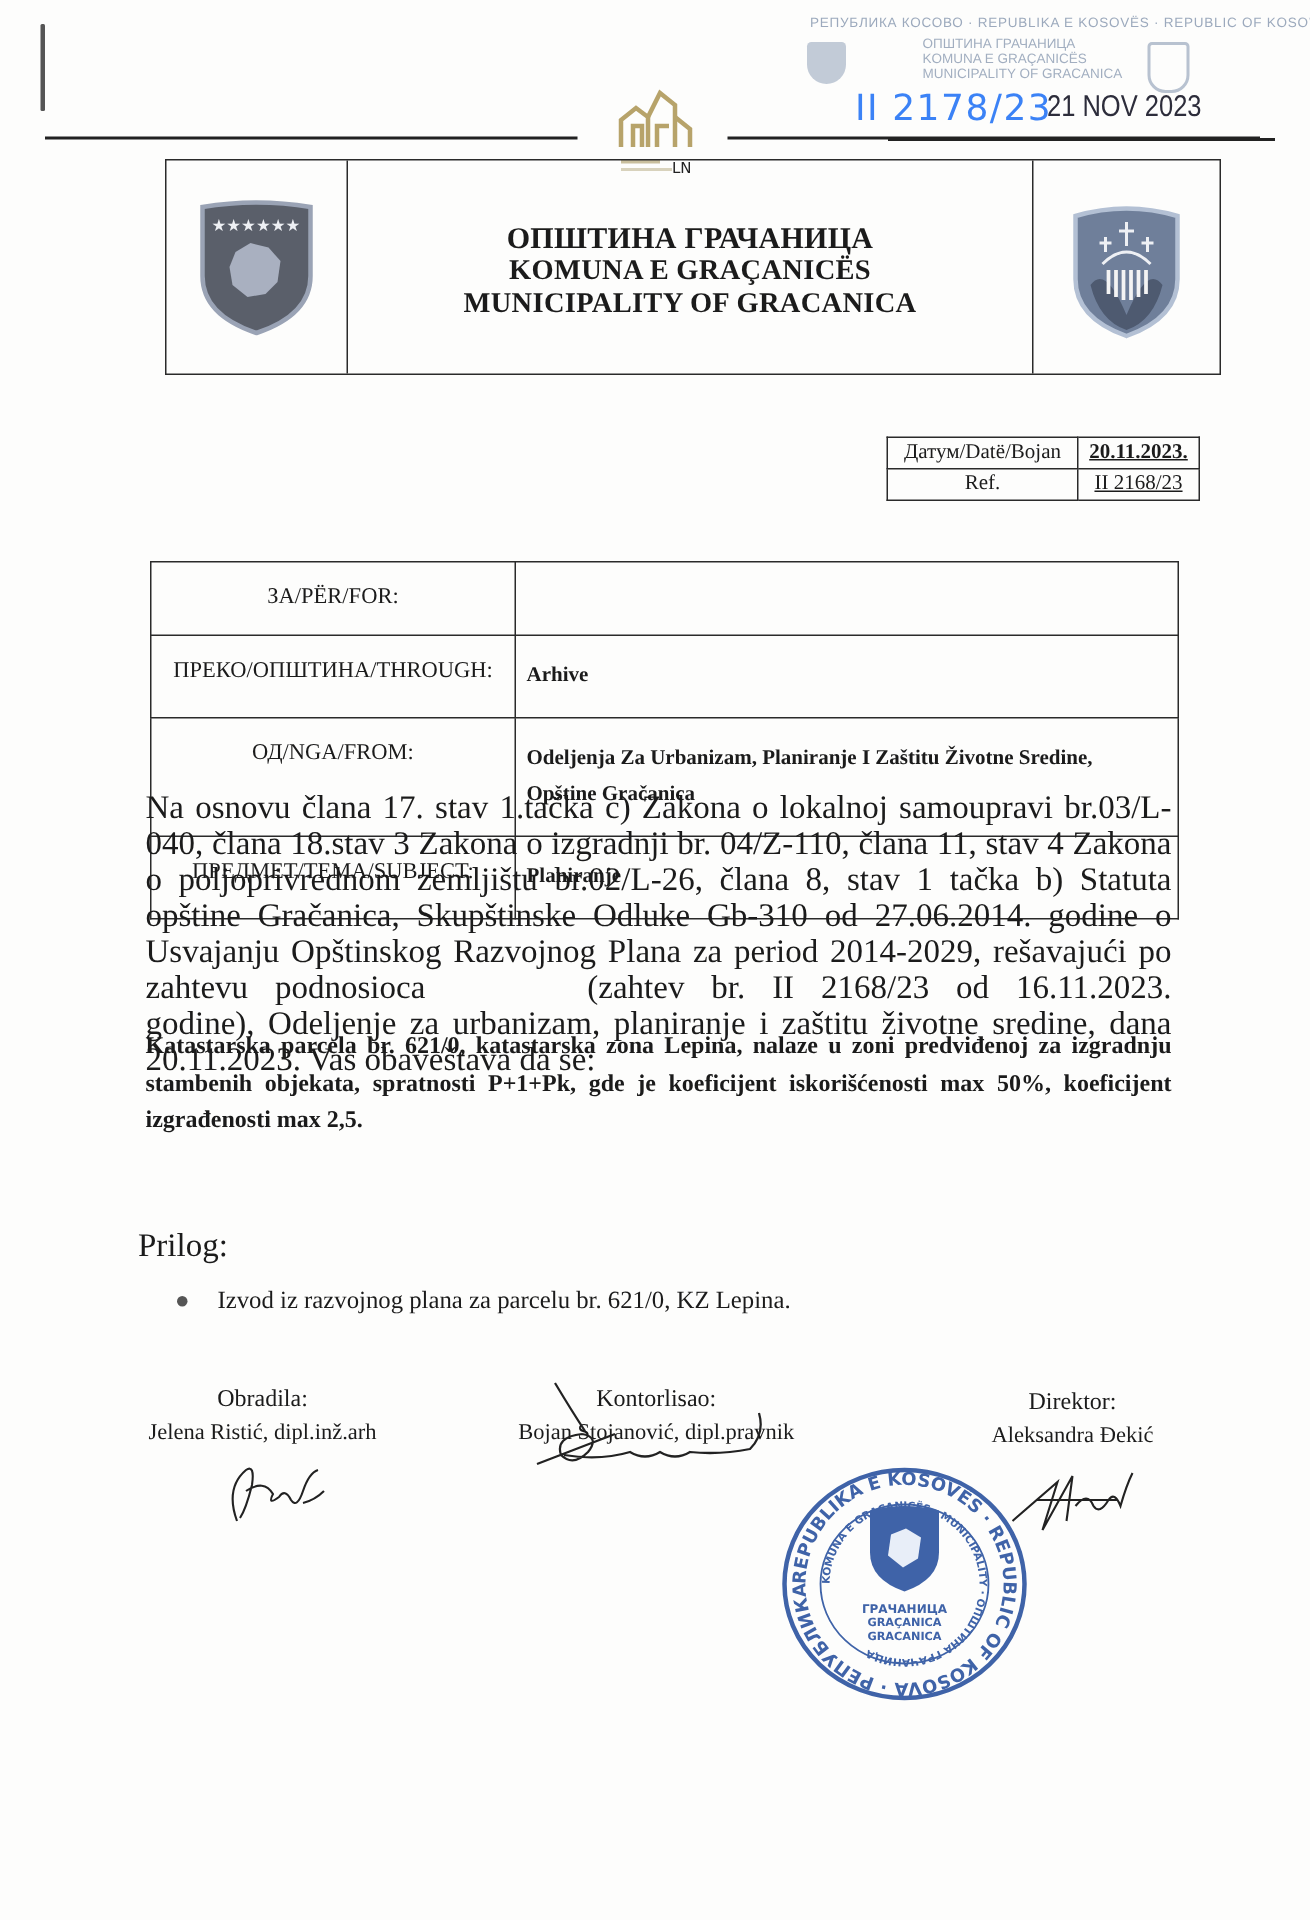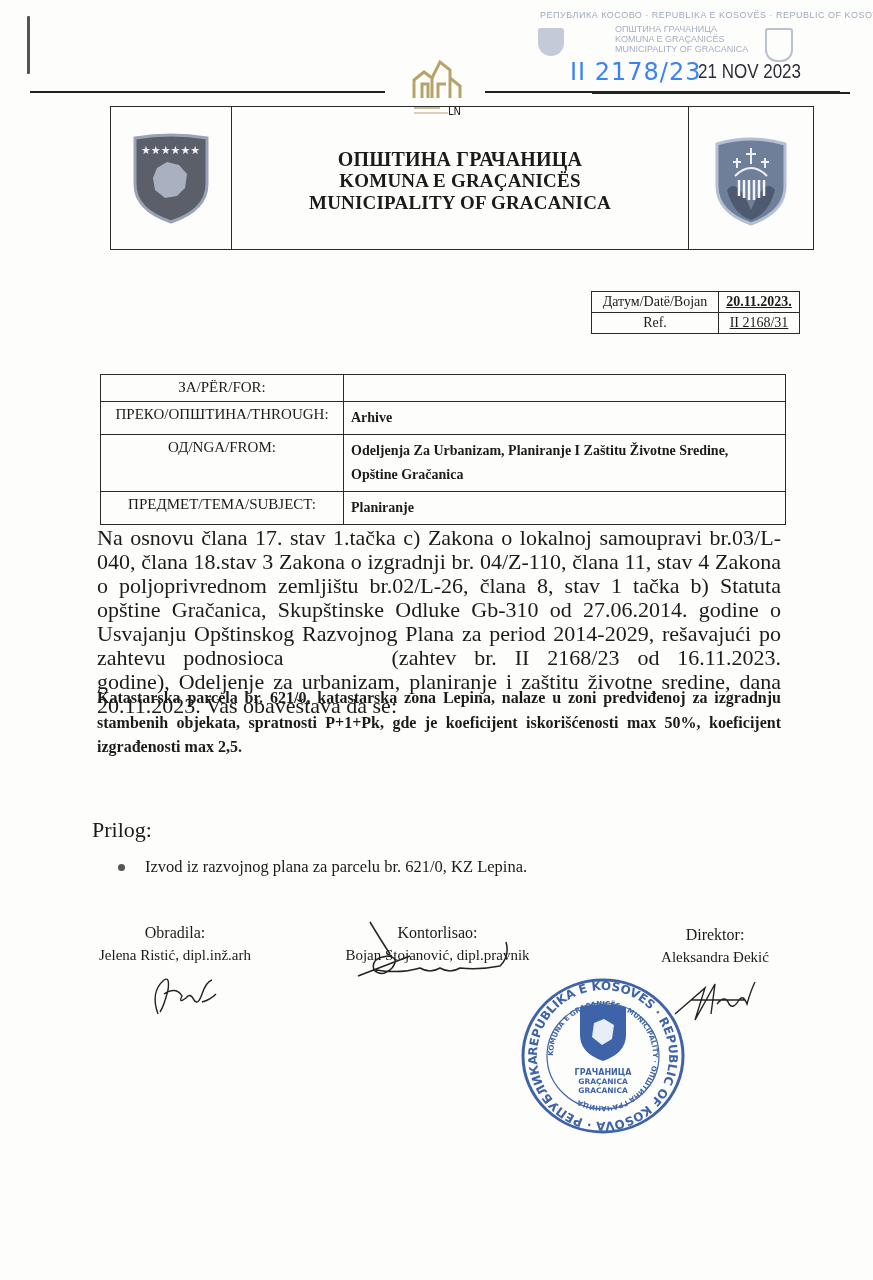--- a/index.html
+++ b/index.html
@@ -37,21 +37,21 @@
 
   
   .date-table { left:591px; top:291px; border-collapse:collapse; font-size:14px; }
   .date-table td { border:1.5px solid #2a2a2a; padding:1px 6px; height:18px; text-align:center; }
   .date-table td.k { width:114px; }
   .date-table td.v { width:68px; font-weight:bold;text-decoration:underline; }
   .date-table td.vr { font-weight:normal; }
 
   
   .addr-table { left:100px; top:374px; width:686px; border-collapse:collapse; font-size:15px; }
-  .addr-table td { border:1.5px solid #2a2a2a; padding:4px 7px; vertical-align:top; }
+  .addr-table td { border:1.5px solid #2a2a2a; padding:15px 7px; vertical-align:top; }
   .addr-table td.k { width:228px; text-align:center; }
   .addr-table td.v { font-weight:bold; font-size:14px; line-height:24px; }
   .addr-table tr.r1 td { height:18px; }
 
   
   .body-para { left:97px; top:526px; width:684px; font-size:22px; line-height:24px; text-align:justify; }
   .body-para .gap { display:inline-block; width:108px; }
   .bold-para { left:97px; top:686px; width:684px; font-size:16px; line-height:24.5px; font-weight:bold; text-align:justify; }
   .prilog { left:92px; top:817px; font-size:22px; }
   .attach { left:118px; top:857px; font-size:16.5px; display:flex; align-items:center; }
@@ -136,21 +136,21 @@
 </div>
 
 <table class="abs date-table">
   <tbody>
       <tr>
     <td class="k">Датум/Datë/Bojan</td>
     <td class="v">20.11.2023.</td>
   </tr>
   <tr>
     <td class="k">Ref.</td>
-    <td class="v vr">II 2168/31</td>
+    <td class="v vr">II 2168/23</td>
   </tr>
 </tbody>
   </table>
 
 <table class="abs addr-table">
   <tbody>
       <tr class="r1">
     <td class="k">ЗА/PËR/FOR:</td>
     <td class="v"></td>
   </tr>

